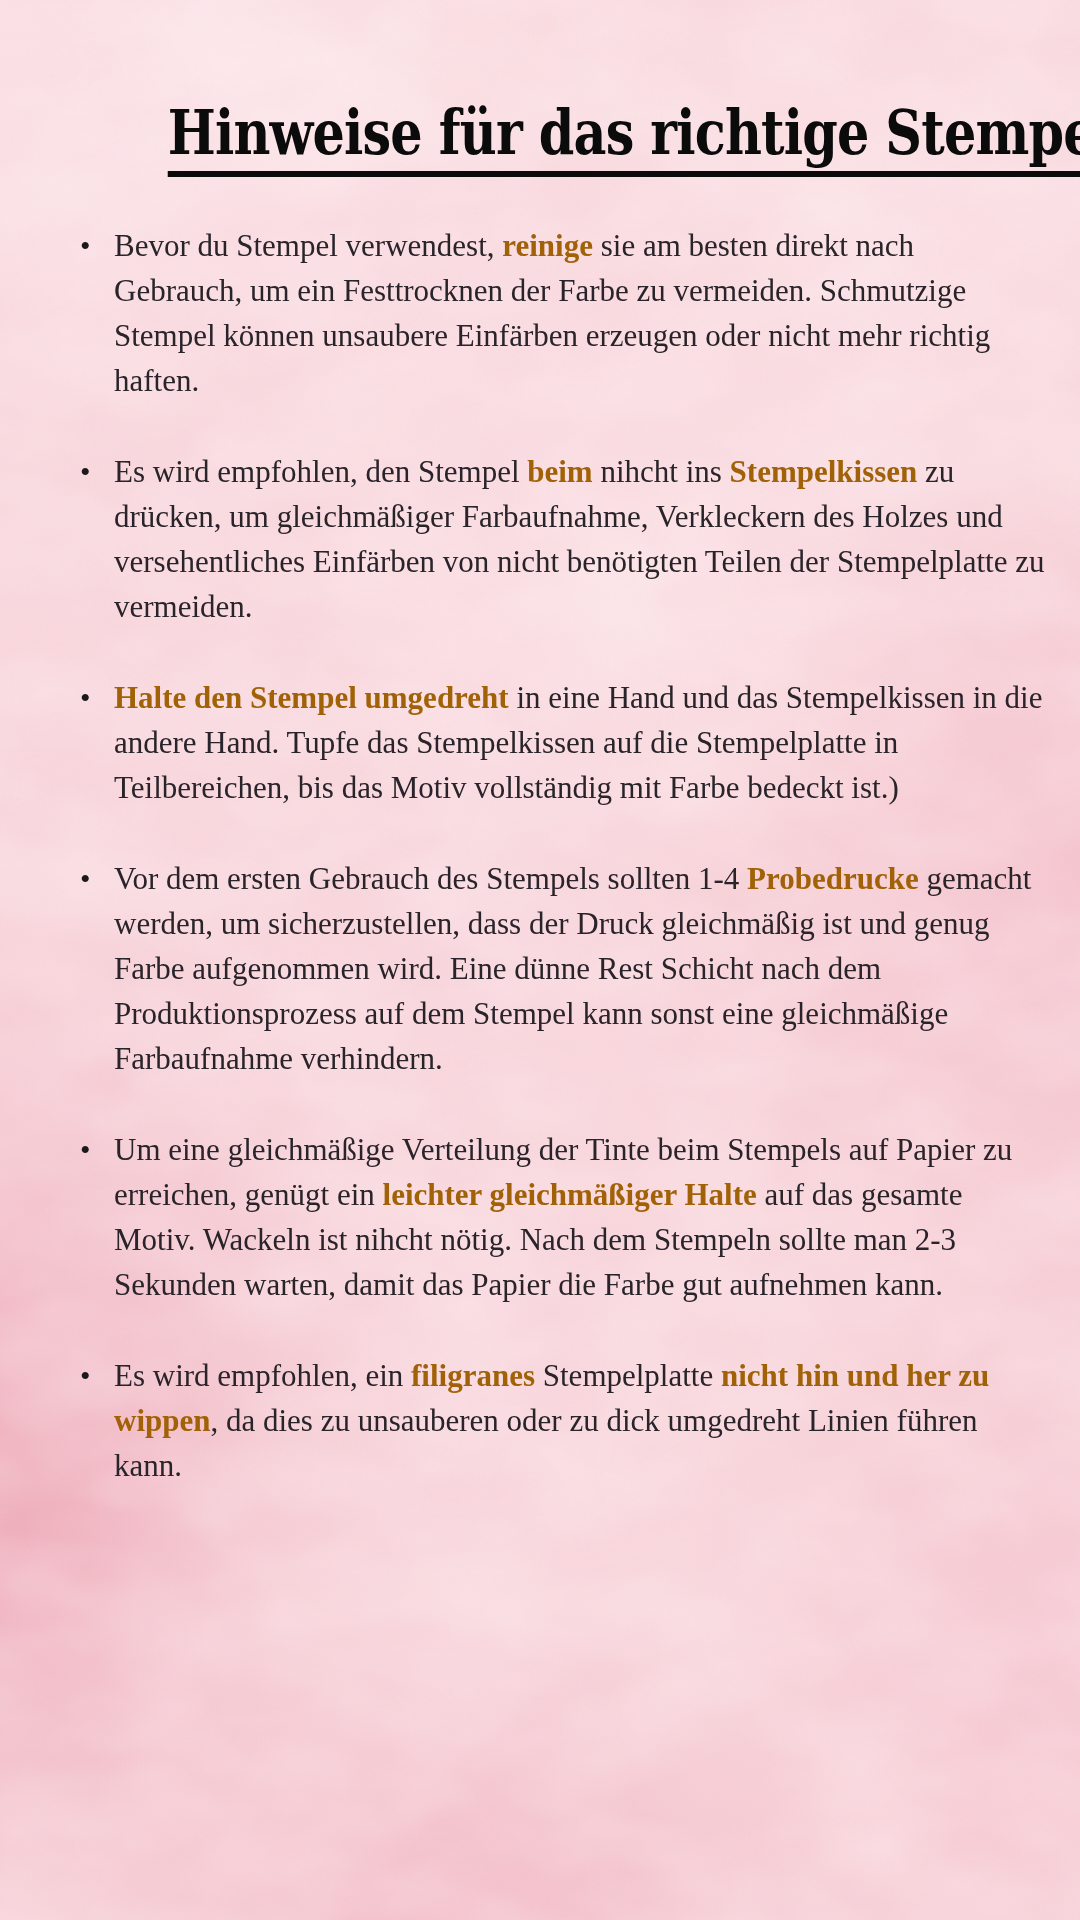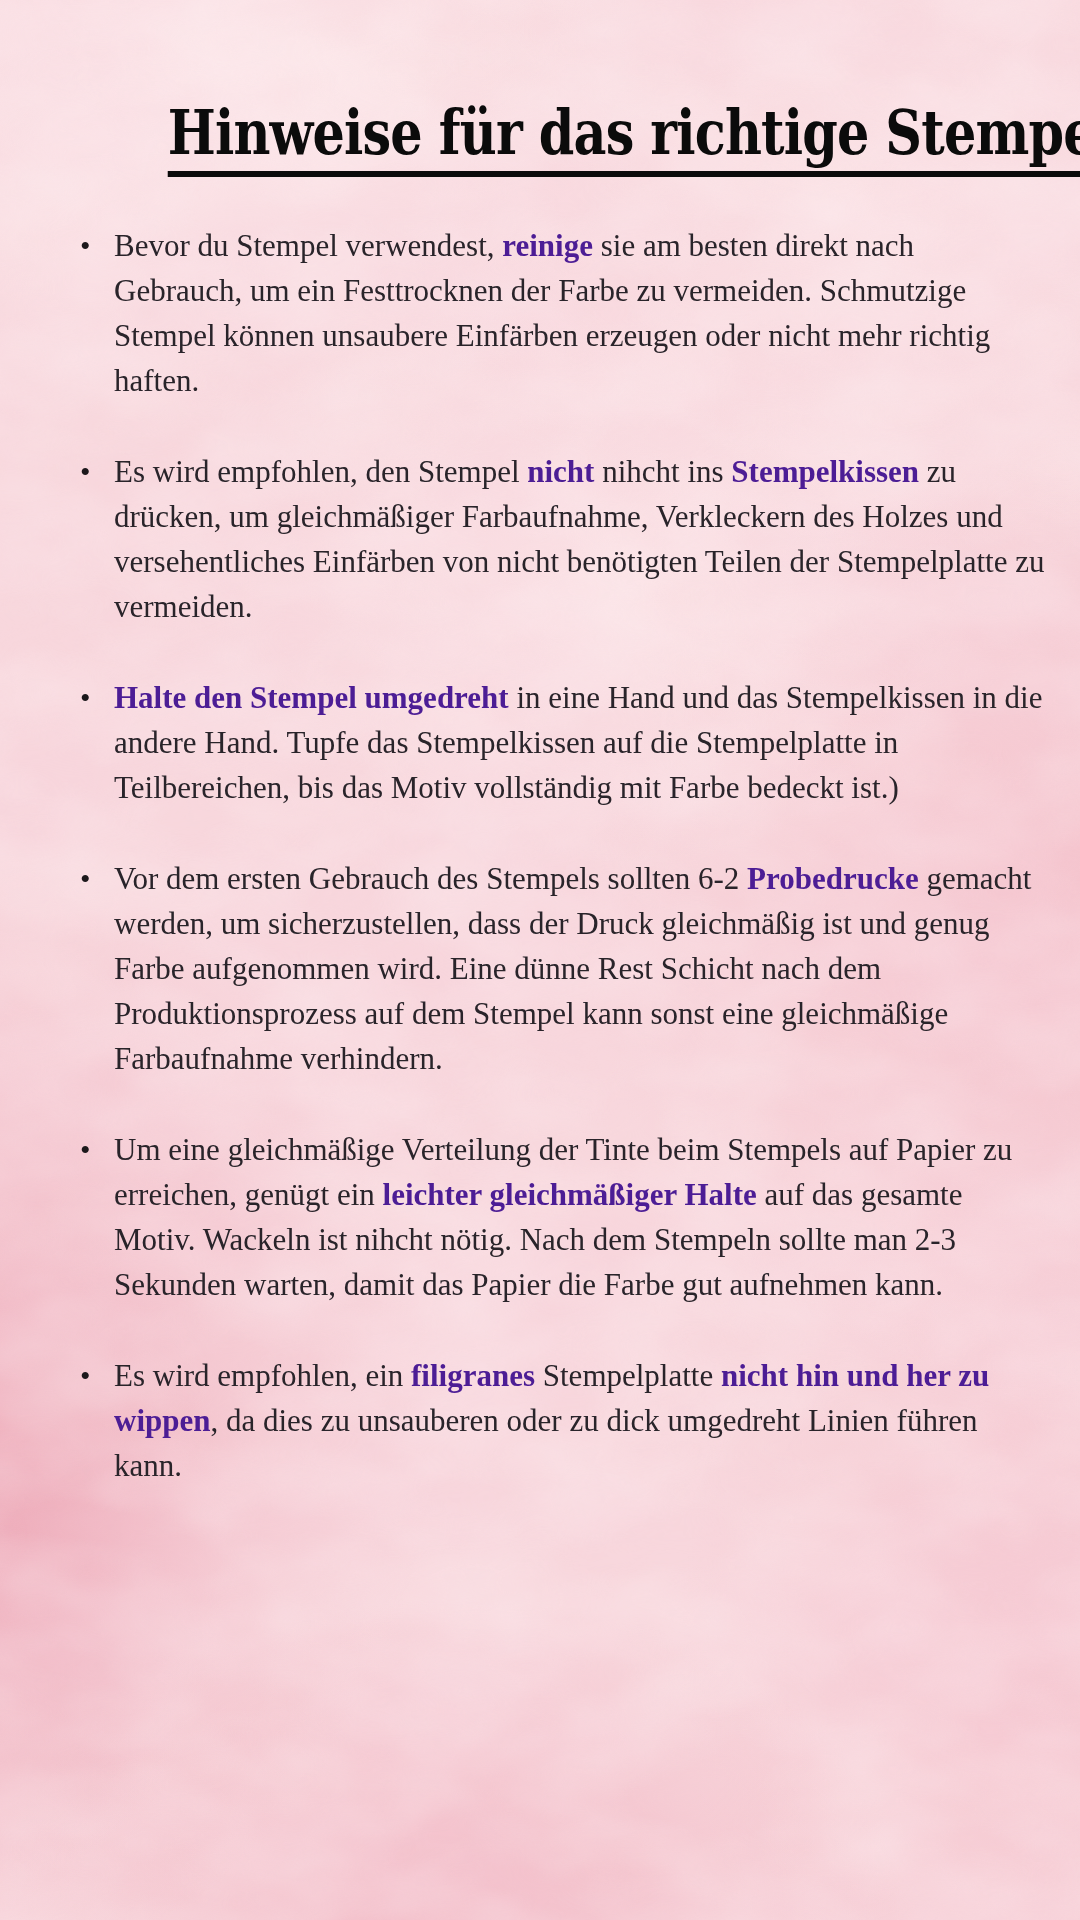--- a/index.html
+++ b/index.html
@@ -80,21 +80,21 @@
   }
   ul.tips li + li { margin-top: 46px; }
   ul.tips li .marker {
     position: absolute;
     left: 20px;
     top: 0;
     font-size: 30px;
     line-height: 45px;
     color: #1c181b;
   }
-  ul.tips b { font-weight: bold; color: #4c1d95; }
+  ul.tips b { font-weight: bold; color: #a16207; }
 </style>
 </head>
 <body>
 
 <div class="bg">
   <svg xmlns="http://www.w3.org/2000/svg" width="1080" height="1920" aria-hidden="true">
     <defs>
       <filter id="marbleDeep" x="0" y="0" width="100%" height="100%">
         <feTurbulence type="fractalNoise" baseFrequency="0.0032 0.0058" numOctaves="4" seed="11" result="n"></feTurbulence>
         <feColorMatrix in="n" type="matrix" values="0 0 0 0 0.93
@@ -114,19 +114,19 @@
     <rect x="0" y="0" width="1080" height="1920" filter="url(#marbleLight)" opacity="0.5"></rect>
   </svg>
 </div>
 
 <div class="content">
   <h1 class="title"><span class="squeeze">Hinweise für das richtige Stempeln</span></h1>
 
 
   <ul class="tips">
       <li><span class="marker">•</span><span>Bevor du Stempel verwendest, </span><b>reinige</b><span> sie am besten direkt nach Gebrauch, um ein Festtrocknen der Farbe zu vermeiden. Schmutzige Stempel können unsaubere Einfärben erzeugen oder nicht mehr richtig haften.</span></li>
-      <li><span class="marker">•</span><span>Es wird empfohlen, den Stempel </span><b>nicht</b><span> nihcht ins </span><b>Stempelkissen</b><span> zu drücken, um gleichmäßiger Farbaufnahme, Verkleckern des Holzes und versehentliches Einfärben von nicht benötigten Teilen der Stempelplatte zu vermeiden.</span></li>
+      <li><span class="marker">•</span><span>Es wird empfohlen, den Stempel </span><b>beim</b><span> nihcht ins </span><b>Stempelkissen</b><span> zu drücken, um gleichmäßiger Farbaufnahme, Verkleckern des Holzes und versehentliches Einfärben von nicht benötigten Teilen der Stempelplatte zu vermeiden.</span></li>
       <li><span class="marker">•</span><b>Halte den Stempel umgedreht</b><span> in eine Hand und das Stempelkissen in die andere Hand. Tupfe das Stempelkissen auf die Stempelplatte in Teilbereichen, bis das Motiv vollständig mit Farbe bedeckt ist.)</span></li>
-      <li><span class="marker">•</span><span>Vor dem ersten Gebrauch des Stempels sollten 6-2 </span><b>Probedrucke</b><span> gemacht werden, um sicherzustellen, dass der Druck gleichmäßig ist und genug Farbe aufgenommen wird. Eine dünne Rest Schicht nach dem Produktionsprozess auf dem Stempel kann sonst eine gleichmäßige Farbaufnahme verhindern.</span></li>
+      <li><span class="marker">•</span><span>Vor dem ersten Gebrauch des Stempels sollten 1-4 </span><b>Probedrucke</b><span> gemacht werden, um sicherzustellen, dass der Druck gleichmäßig ist und genug Farbe aufgenommen wird. Eine dünne Rest Schicht nach dem Produktionsprozess auf dem Stempel kann sonst eine gleichmäßige Farbaufnahme verhindern.</span></li>
       <li><span class="marker">•</span><span>Um eine gleichmäßige Verteilung der Tinte beim Stempels auf Papier zu erreichen, genügt ein </span><b>leichter gleichmäßiger Halte</b><span> auf das gesamte Motiv. Wackeln ist nihcht nötig. Nach dem Stempeln sollte man 2-3 Sekunden warten, damit das Papier die Farbe gut aufnehmen kann.</span></li>
       <li><span class="marker">•</span><span>Es wird empfohlen, ein </span><b>filigranes</b><span> Stempelplatte </span><b>nicht hin und her zu wippen</b><span>, da dies zu unsauberen oder zu dick umgedreht Linien führen kann.</span></li>
     </ul>
 </div>
 
 </body></html>

